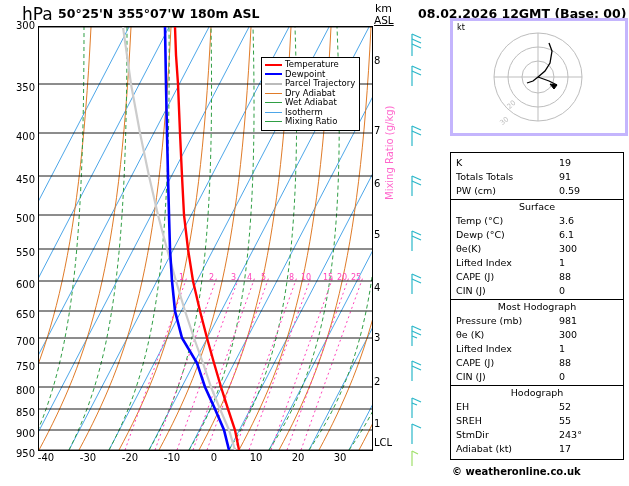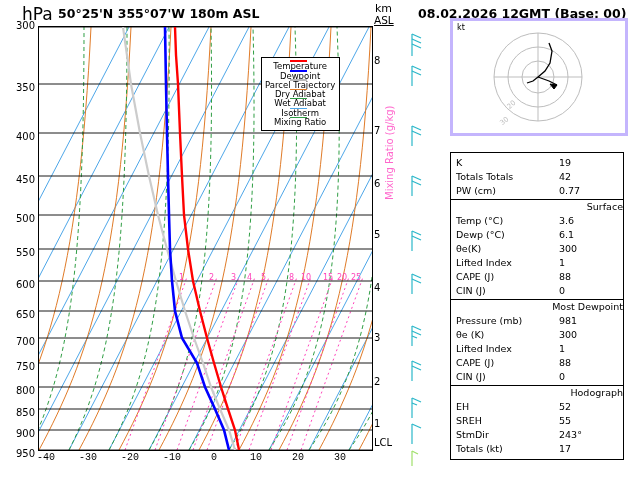--- a/index.html
+++ b/index.html
@@ -14,47 +14,47 @@
   .hdr-date{position:absolute;left:418px;top:6px;font-size:12.5px;font-weight:bold;}
 
   
   .plot{position:absolute;left:38px;top:26px;width:335px;height:425px;border:1px solid #000;box-sizing:border-box;overflow:hidden;background:#fff;}
   .plot svg{display:block;}
 
   .ylabels{position:absolute;left:0;top:26px;width:37px;height:425px;}
   .ylabels div{position:absolute;right:2px;font-size:10px;line-height:10px;}
 
   .xlabels{position:absolute;left:38px;top:452px;width:335px;height:14px;}
-  .xlabels div{position:absolute;font-size:10px;transform:translateX(-50%);font-family:Liberation Mono, monospace;}
+  .xlabels div{position:absolute;font-size:10px;transform:translateX(-50%);}
   .xaxis-title{position:absolute;left:118px;top:466px;font-size:11px;}
 
   .kmlabels{position:absolute;left:374px;top:26px;width:26px;height:425px;}
   .kmlabels div{position:absolute;font-size:10px;line-height:10px;}
   .lcl{position:absolute;left:374px;top:437px;font-size:10px;color:#000;}
 
   .mixlabel{position:absolute;left:384px;top:200px;font-size:10px;color:#ff66cc;
             transform:rotate(-90deg);transform-origin:left top;white-space:nowrap;}
 
   
   .legend{position:absolute;left:222px;top:30px;background:#fff;border:1px solid #000;
           padding:2px 4px 3px 3px;font-size:8.5px;line-height:9.5px;}
-  .legend .row{display:flex;align-items:center;height:9.5px;flex-direction:column;}
+  .legend .row{display:flex;align-items:center;height:9.5px;}
   .legend .swatch{width:17px;height:0;border-top-width:2px;border-top-style:solid;margin-right:3px;}
   .legend .lbl{white-space:nowrap;}
 
   
   .hodo{position:absolute;left:450px;top:18px;width:172px;height:112px;border:3px solid #c4b5fd;background:#fff;}
   .hodo .kt{position:absolute;left:4px;top:2px;font-size:8px;}
 
   
   .tbl{position:absolute;left:450px;top:152px;width:172px;height:306px;border:1px solid #000;background:#fff;font-size:9.5px;}
   .tbl .line{position:absolute;left:0;width:100%;border-top:1px solid #000;}
   .tbl .k{position:absolute;left:5px;white-space:nowrap;}
   .tbl .v{position:absolute;left:108px;white-space:nowrap;}
-  .tbl .c{position:absolute;width:100%;text-align:right;white-space:nowrap;}
+  .tbl .c{position:absolute;width:100%;text-align:center;white-space:nowrap;}
 
   .credit{position:absolute;left:452px;top:466px;font-size:10px;font-weight:bold;}
   .copy{font-family:"DejaVu Sans",sans-serif;}
 
   .barbs{position:absolute;left:398px;top:26px;width:46px;height:440px;}
 </style>
 </head>
 <body>
 
 <div class="root">
@@ -313,57 +313,58 @@
       <path d="M 85 56 L 80 60 L 74 62" stroke="#000" stroke-width="1.3" fill="none"></path>
       <path d="M 85 56 L 96 60 L 104 64" stroke="#000" stroke-width="1.3" fill="none"></path>
       <path d="M 104 64 l -7 -1 l 4 5 z" fill="#000" stroke="#000"></path>
     </svg>
   </div>
 
   <div class="tbl">
     <div class="k" style="top:4px">K</div>
     <div class="v" style="top:4px">19</div>
     <div class="k" style="top:18px">Totals Totals</div>
-    <div class="v" style="top:18px">42</div>
+    <div class="v" style="top:18px">91</div>
     <div class="k" style="top:32px">PW (cm)</div>
-    <div class="v" style="top:32px">0.77</div>
+    <div class="v" style="top:32px">0.59</div>
 
     <div class="line" style="top:46px"></div>
     <div class="c" style="top:48px">Surface</div>
     <div class="k" style="top:62px">Temp (°C)</div>
     <div class="v" style="top:62px">3.6</div>
     <div class="k" style="top:76px">Dewp (°C)</div>
     <div class="v" style="top:76px">6.1</div>
     <div class="k" style="top:90px">θe(K)</div>
     <div class="v" style="top:90px">300</div>
     <div class="k" style="top:104px">Lifted Index</div>
     <div class="v" style="top:104px">1</div>
     <div class="k" style="top:118px">CAPE (J)</div>
     <div class="v" style="top:118px">88</div>
     <div class="k" style="top:132px">CIN (J)</div>
     <div class="v" style="top:132px">0</div>
 
     <div class="line" style="top:146px"></div>
-    <div class="c" style="top:148px">Most Dewpoint</div>
+    <div class="c" style="top:148px">Most Hodograph</div>
     <div class="k" style="top:162px">Pressure (mb)</div>
     <div class="v" style="top:162px">981</div>
     <div class="k" style="top:176px">θe (K)</div>
     <div class="v" style="top:176px">300</div>
     <div class="k" style="top:190px">Lifted Index</div>
     <div class="v" style="top:190px">1</div>
     <div class="k" style="top:204px">CAPE (J)</div>
     <div class="v" style="top:204px">88</div>
     <div class="k" style="top:218px">CIN (J)</div>
     <div class="v" style="top:218px">0</div>
 
     <div class="line" style="top:232px"></div>
     <div class="c" style="top:234px">Hodograph</div>
     <div class="k" style="top:248px">EH</div>
     <div class="v" style="top:248px">52</div>
     <div class="k" style="top:262px">SREH</div>
     <div class="v" style="top:262px">55</div>
     <div class="k" style="top:276px">StmDir</div>
     <div class="v" style="top:276px">243°</div>
-    <div class="k" style="top:290px">Totals (kt)</div>
+    <div class="k" style="top:290px">Adiabat (kt)</div>
     <div class="v" style="top:290px">17</div>
   </div>
 
+  <div class="credit copy">© weatheronline.co.uk</div>
 </div>
 
 </body></html>

